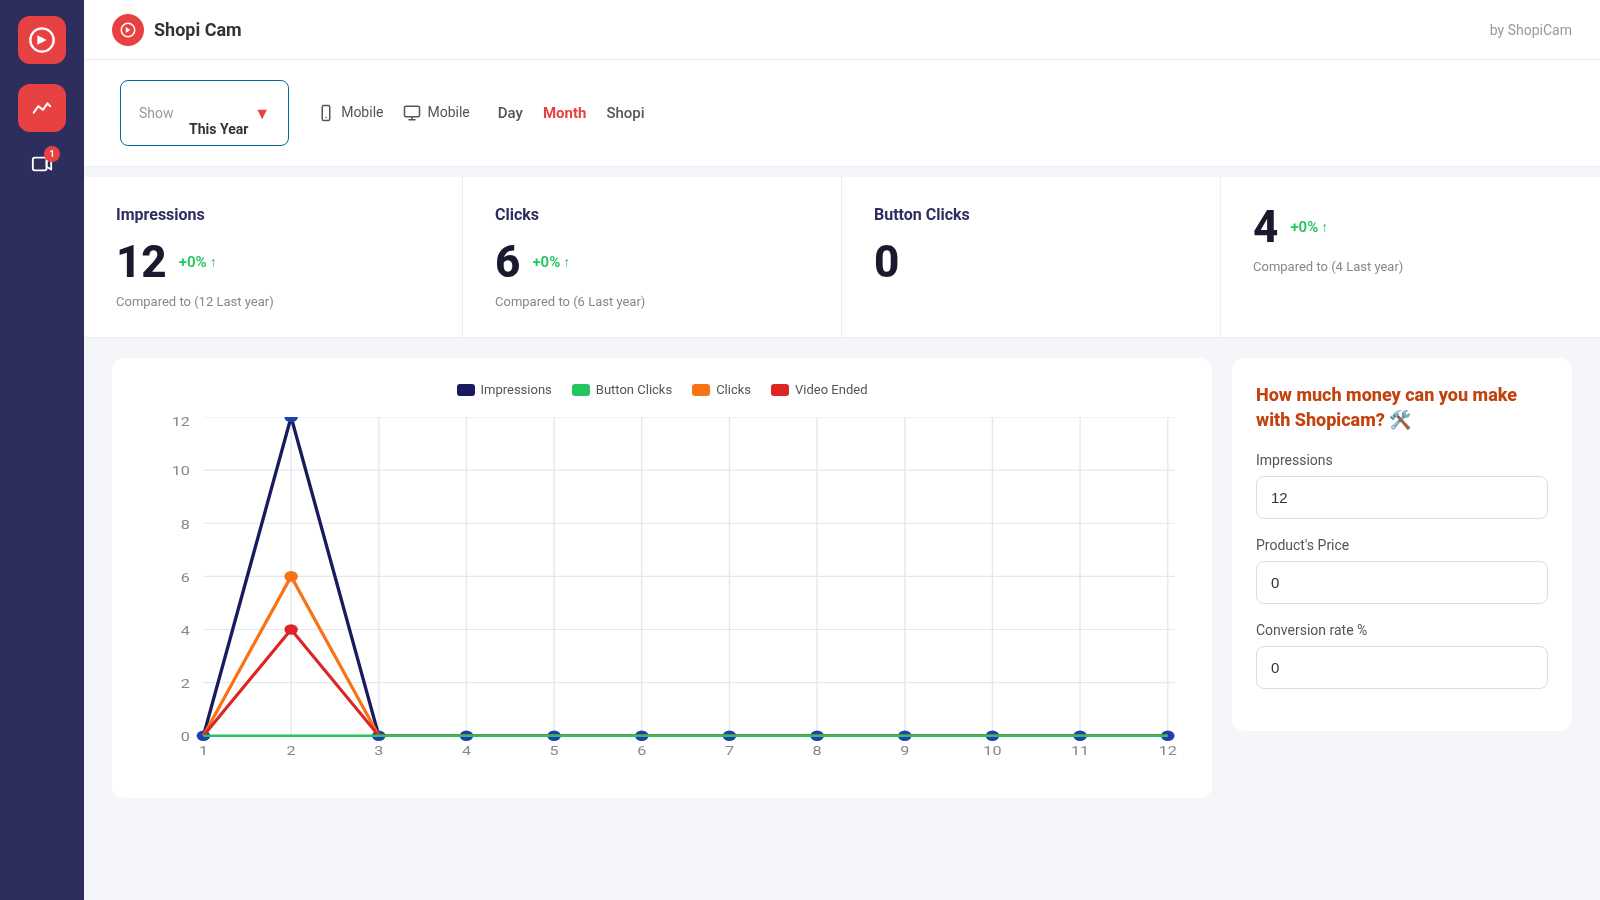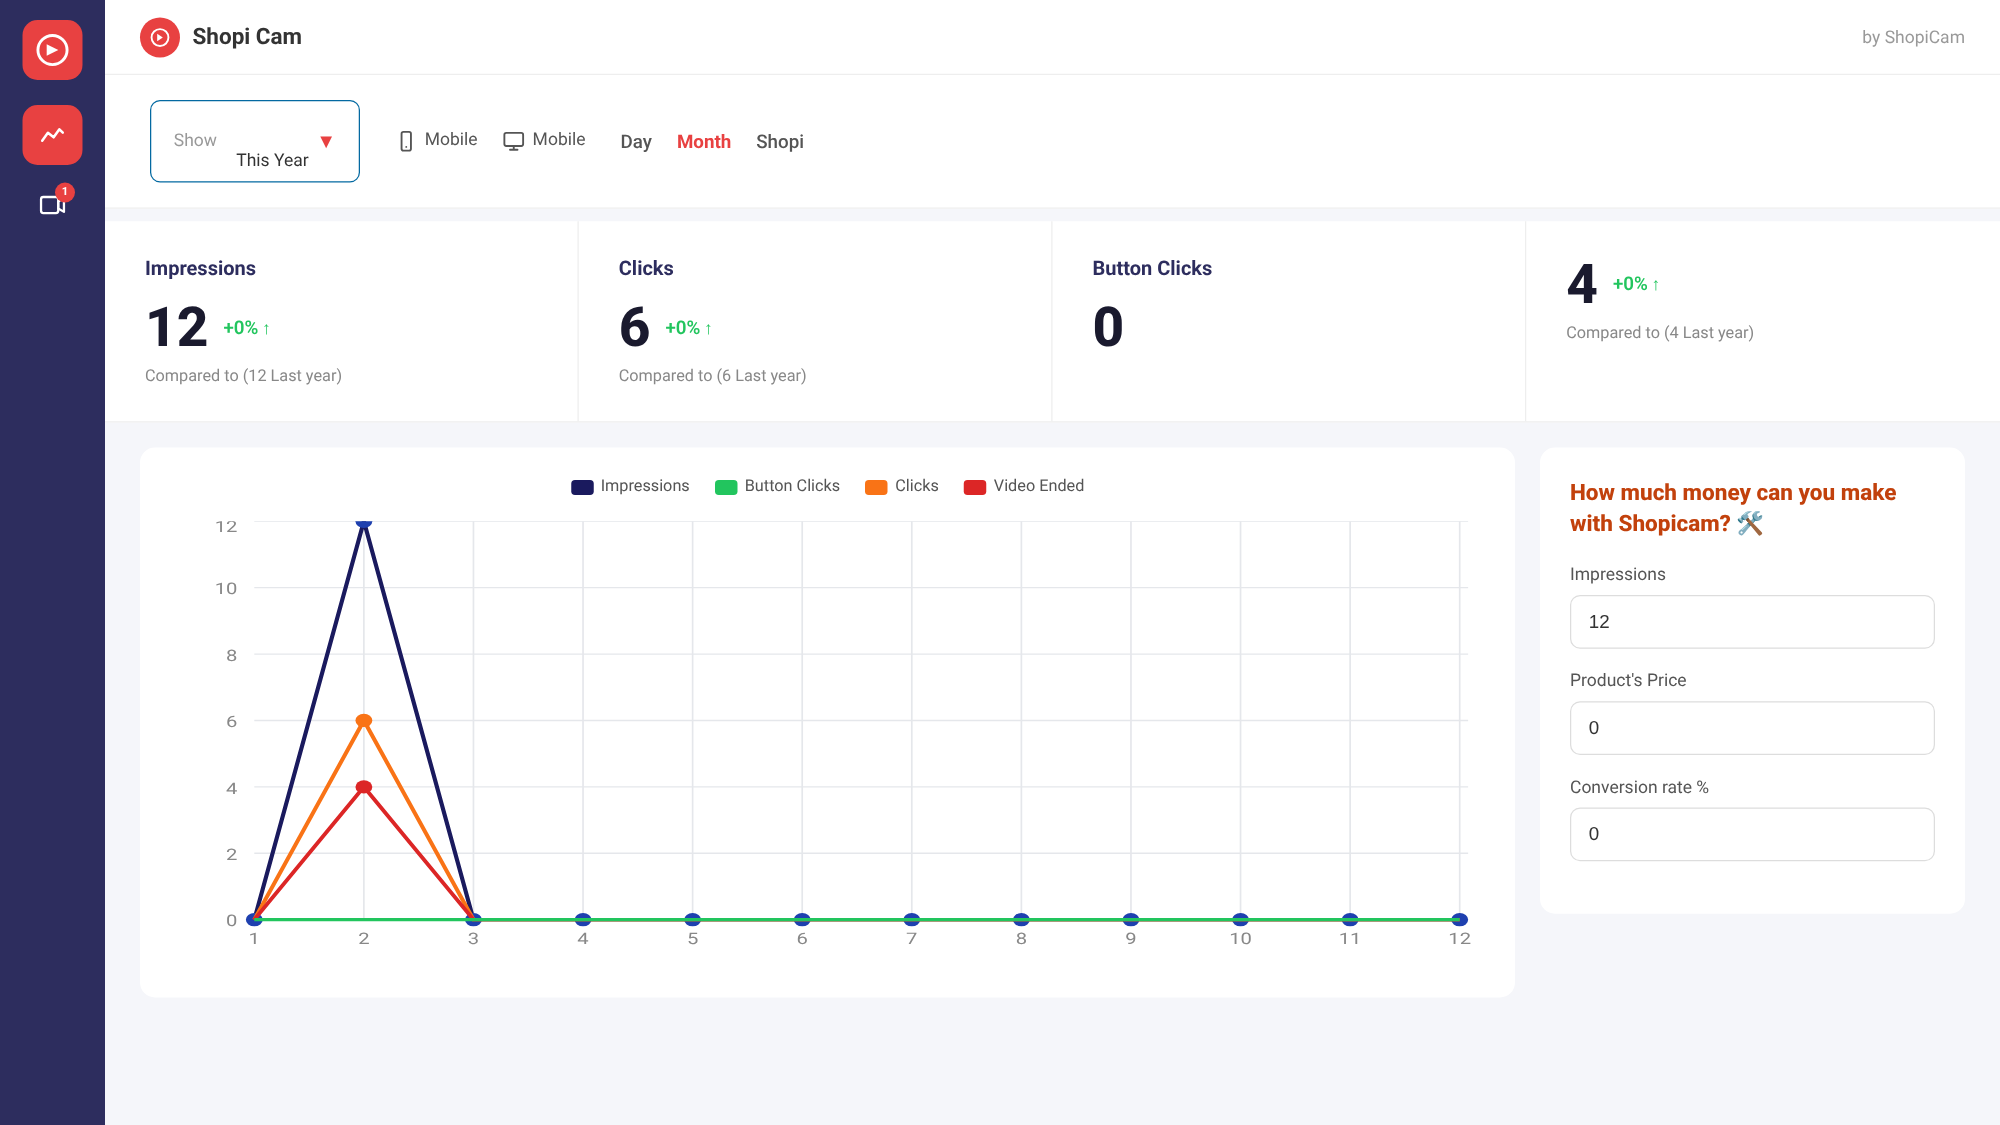--- a/index.html
+++ b/index.html
@@ -104,21 +104,21 @@
       display: flex; align-items: center; gap: 6px;
       border: 1px solid #0369a1;
       border-radius: 8px;
       padding: 8px 18px;
       font-size: 14px;
       cursor: pointer;
       background: white;
       color: #333;
     }
     .show-dropdown .show-label { color: #999; }
-    .show-dropdown .show-value { font-weight: 400; margin-top: 32px; }
+    .show-dropdown .show-value { font-weight: 700; margin-top: 32px; }
     .show-dropdown .chevron { color: #e84141; font-size: 16px; }
 
     .device-group {
       display: flex; align-items: center; gap: 20px;
     }
     .device-btn {
       display: flex; align-items: flex-start; gap: 6px;
       font-size: 14px; color: #555;
       cursor: pointer;
       padding: 4px 0;

